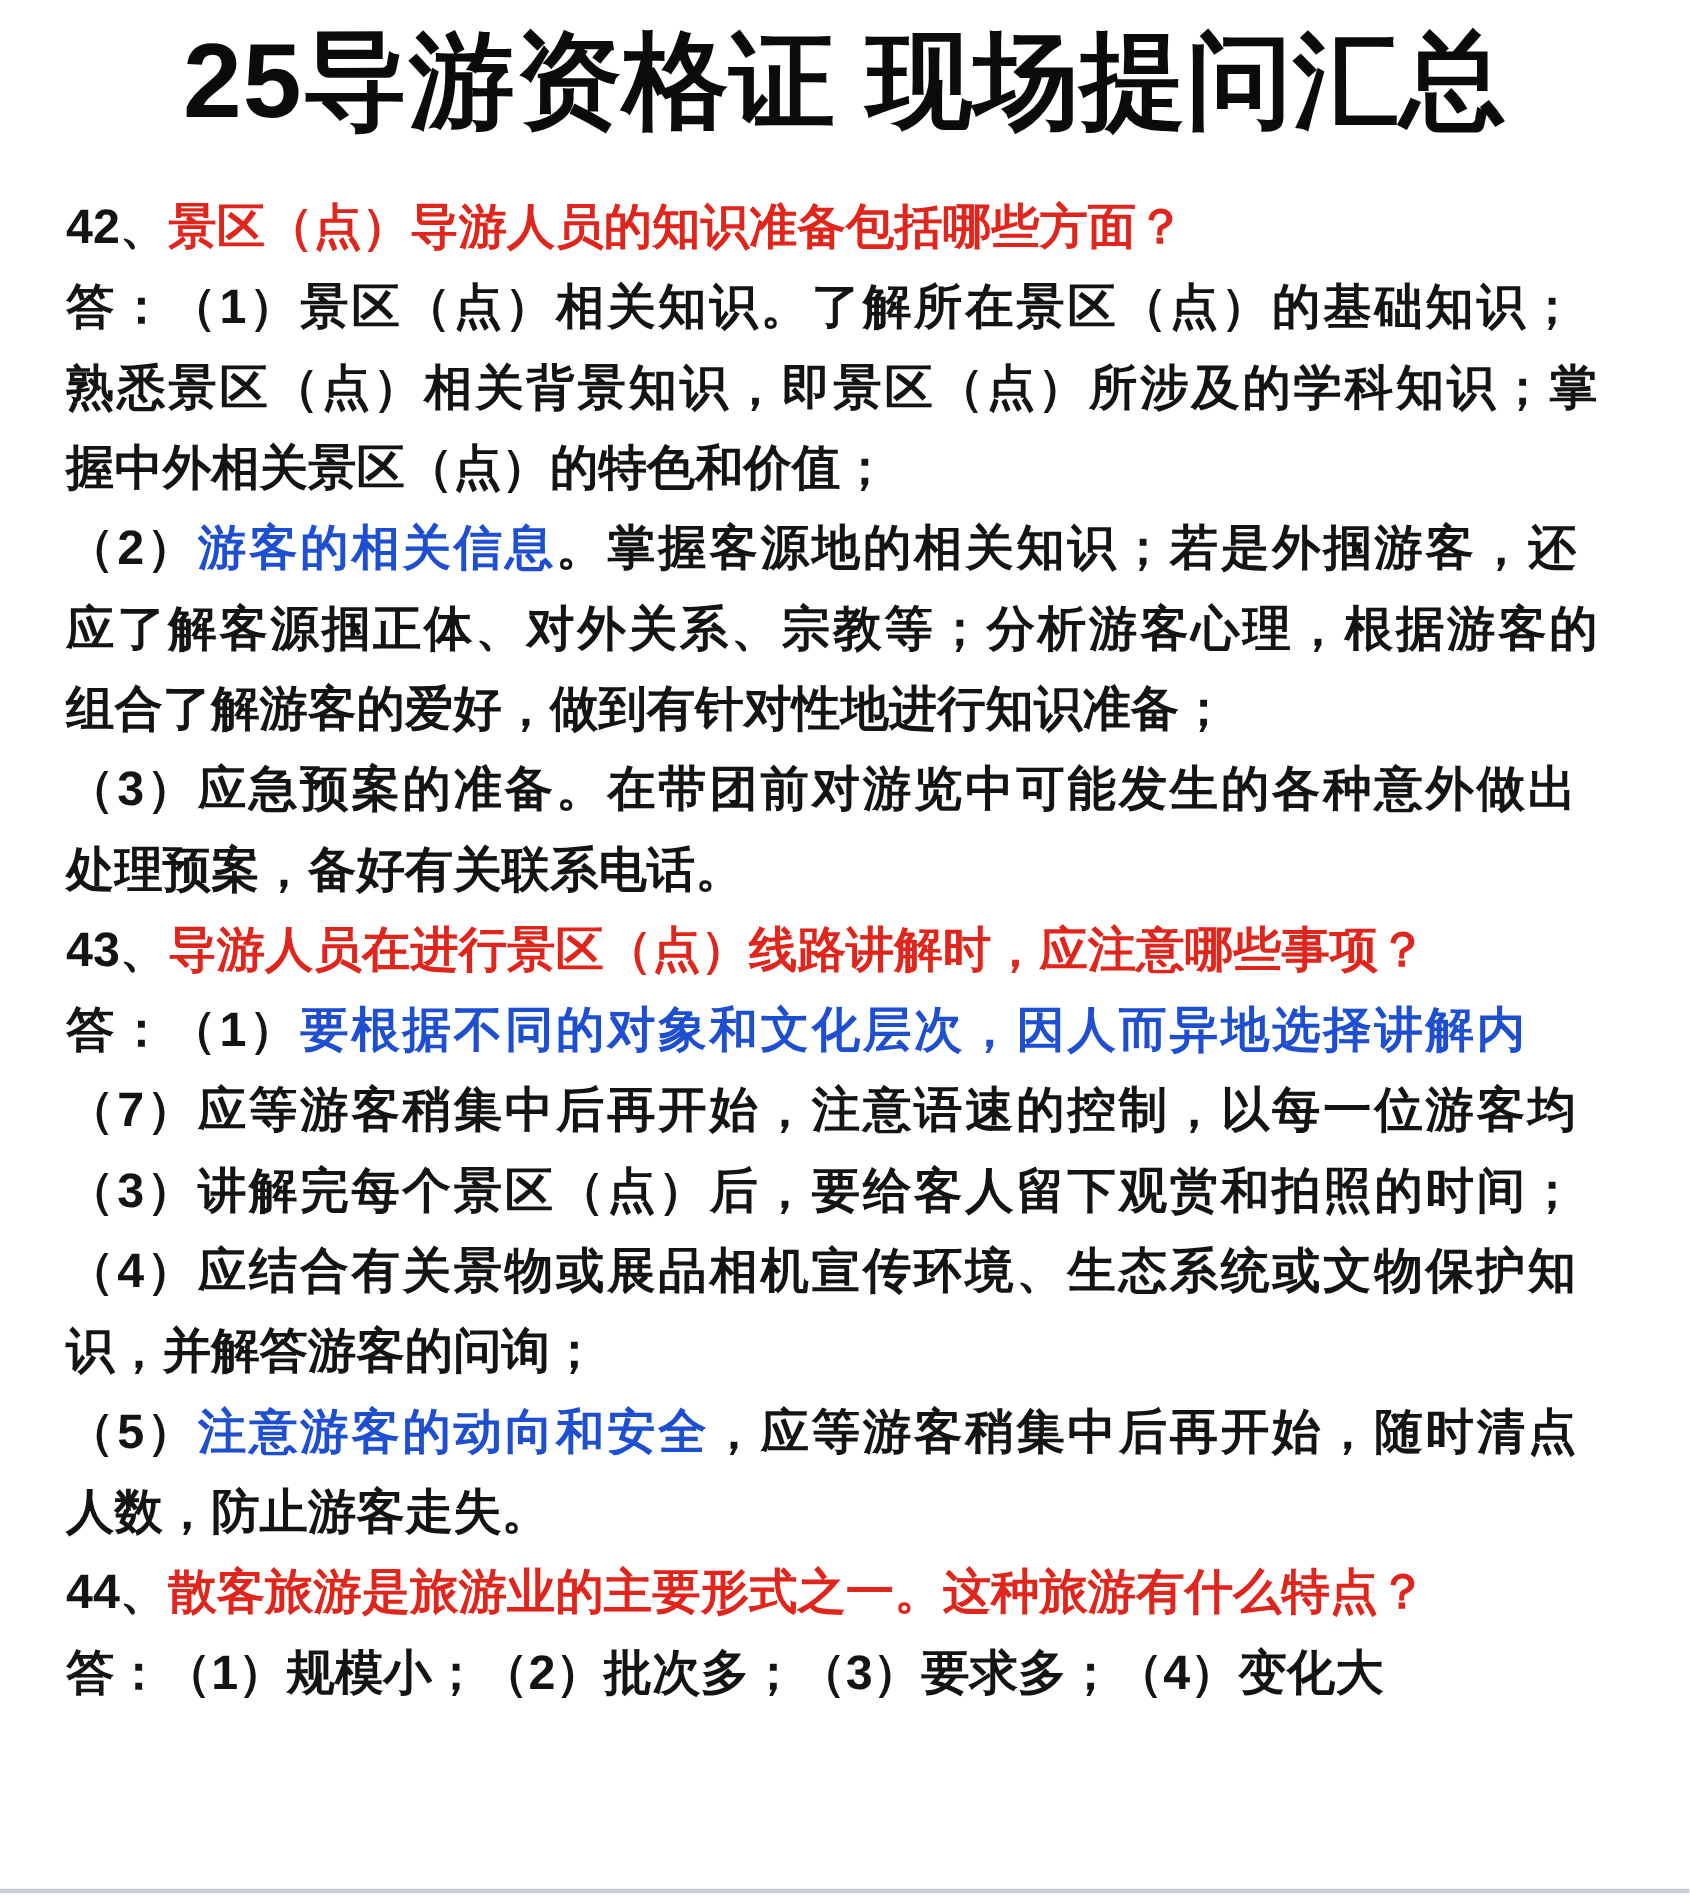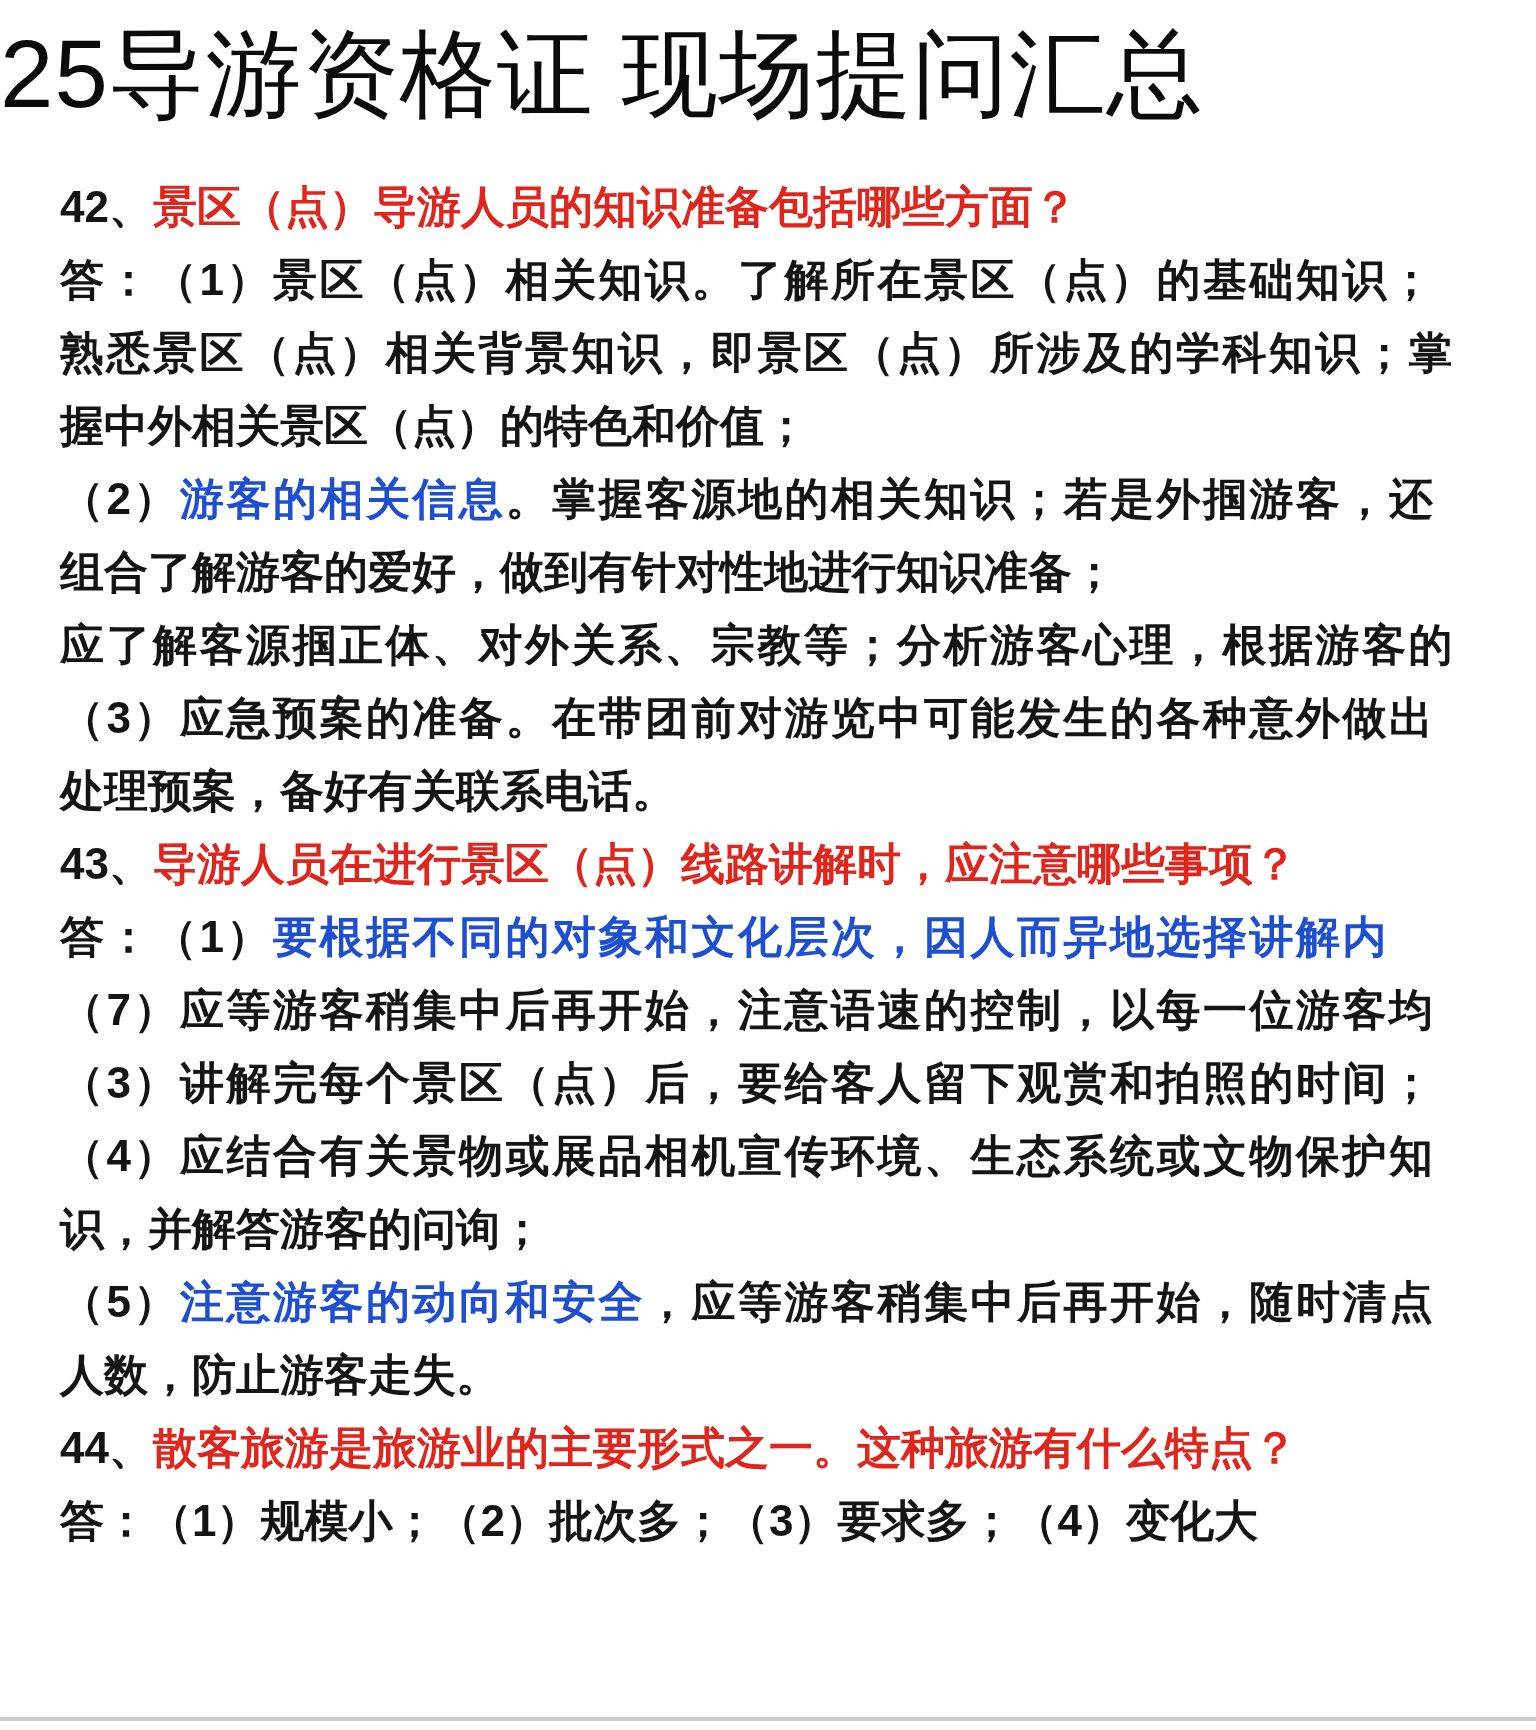--- a/index.html
+++ b/index.html
@@ -14,23 +14,24 @@
   body{
     font-family:"Liberation Sans", sans-serif;
     color:var(--text);
     position:relative;
   }
   .page-title{
     position:absolute;
     top:18px;
     left:0;
     width:1536px;
+    text-align:center;
     font-size:96px;
     line-height:112px;
-    font-weight:400;
+    font-weight:700;
     letter-spacing:1px;
     color:#0b0b0b;
     white-space:nowrap;
   }
   .document-body{
     position:absolute;
     left:60px;
     top:170px;
     width:1446px;
   }
@@ -60,22 +61,22 @@
 <body>
 
 <div class="page-title">25导游资格证 现场提问汇总</div>
 
 <div class="document-body">
     <div class="line"><span class="seg-text">42、</span><span class="seg-red">景区（点）导游人员的知识准备包括哪些方面？</span></div>
     <div class="line full"><span class="seg-text">答：（1）景区（点）相关知识。了解所在景区（点）的基础知识；</span></div>
     <div class="line full"><span class="seg-text">熟悉景区（点）相关背景知识，即景区（点）所涉及的学科知识；掌</span></div>
     <div class="line"><span class="seg-text">握中外相关景区（点）的特色和价值；</span></div>
     <div class="line full"><span class="seg-text">（2）</span><span class="seg-blue">游客的相关信息</span><span class="seg-text">。掌握客源地的相关知识；若是外掴游客，还</span></div>
+    <div class="line full"><span class="seg-text">应了解客源掴正体、对外关系、宗教等；分析游客心理，根据游客的</span></div>
     <div class="line"><span class="seg-text">组合了解游客的爱好，做到有针对性地进行知识准备；</span></div>
-    <div class="line full"><span class="seg-text">应了解客源掴正体、对外关系、宗教等；分析游客心理，根据游客的</span></div>
     <div class="line full"><span class="seg-text">（3）应急预案的准备。在带团前对游览中可能发生的各种意外做出</span></div>
     <div class="line"><span class="seg-text">处理预案，备好有关联系电话。</span></div>
     <div class="line"><span class="seg-text">43、</span><span class="seg-red">导游人员在进行景区（点）线路讲解时，应注意哪些事项？</span></div>
     <div class="line full"><span class="seg-text">答：（1）</span><span class="seg-blue">要根据不同的对象和文化层次，因人而异地选择讲解内</span></div>
     <div class="line full"><span class="seg-text">（7）应等游客稍集中后再开始，注意语速的控制，以每一位游客均</span></div>
     <div class="line full"><span class="seg-text">（3）讲解完每个景区（点）后，要给客人留下观赏和拍照的时间；</span></div>
     <div class="line full"><span class="seg-text">（4）应结合有关景物或展品相机宣传环境、生态系统或文物保护知</span></div>
     <div class="line"><span class="seg-text">识，并解答游客的问询；</span></div>
     <div class="line full"><span class="seg-text">（5）</span><span class="seg-blue">注意游客的动向和安全</span><span class="seg-text">，应等游客稍集中后再开始，随时清点</span></div>
     <div class="line"><span class="seg-text">人数，防止游客走失。</span></div>

